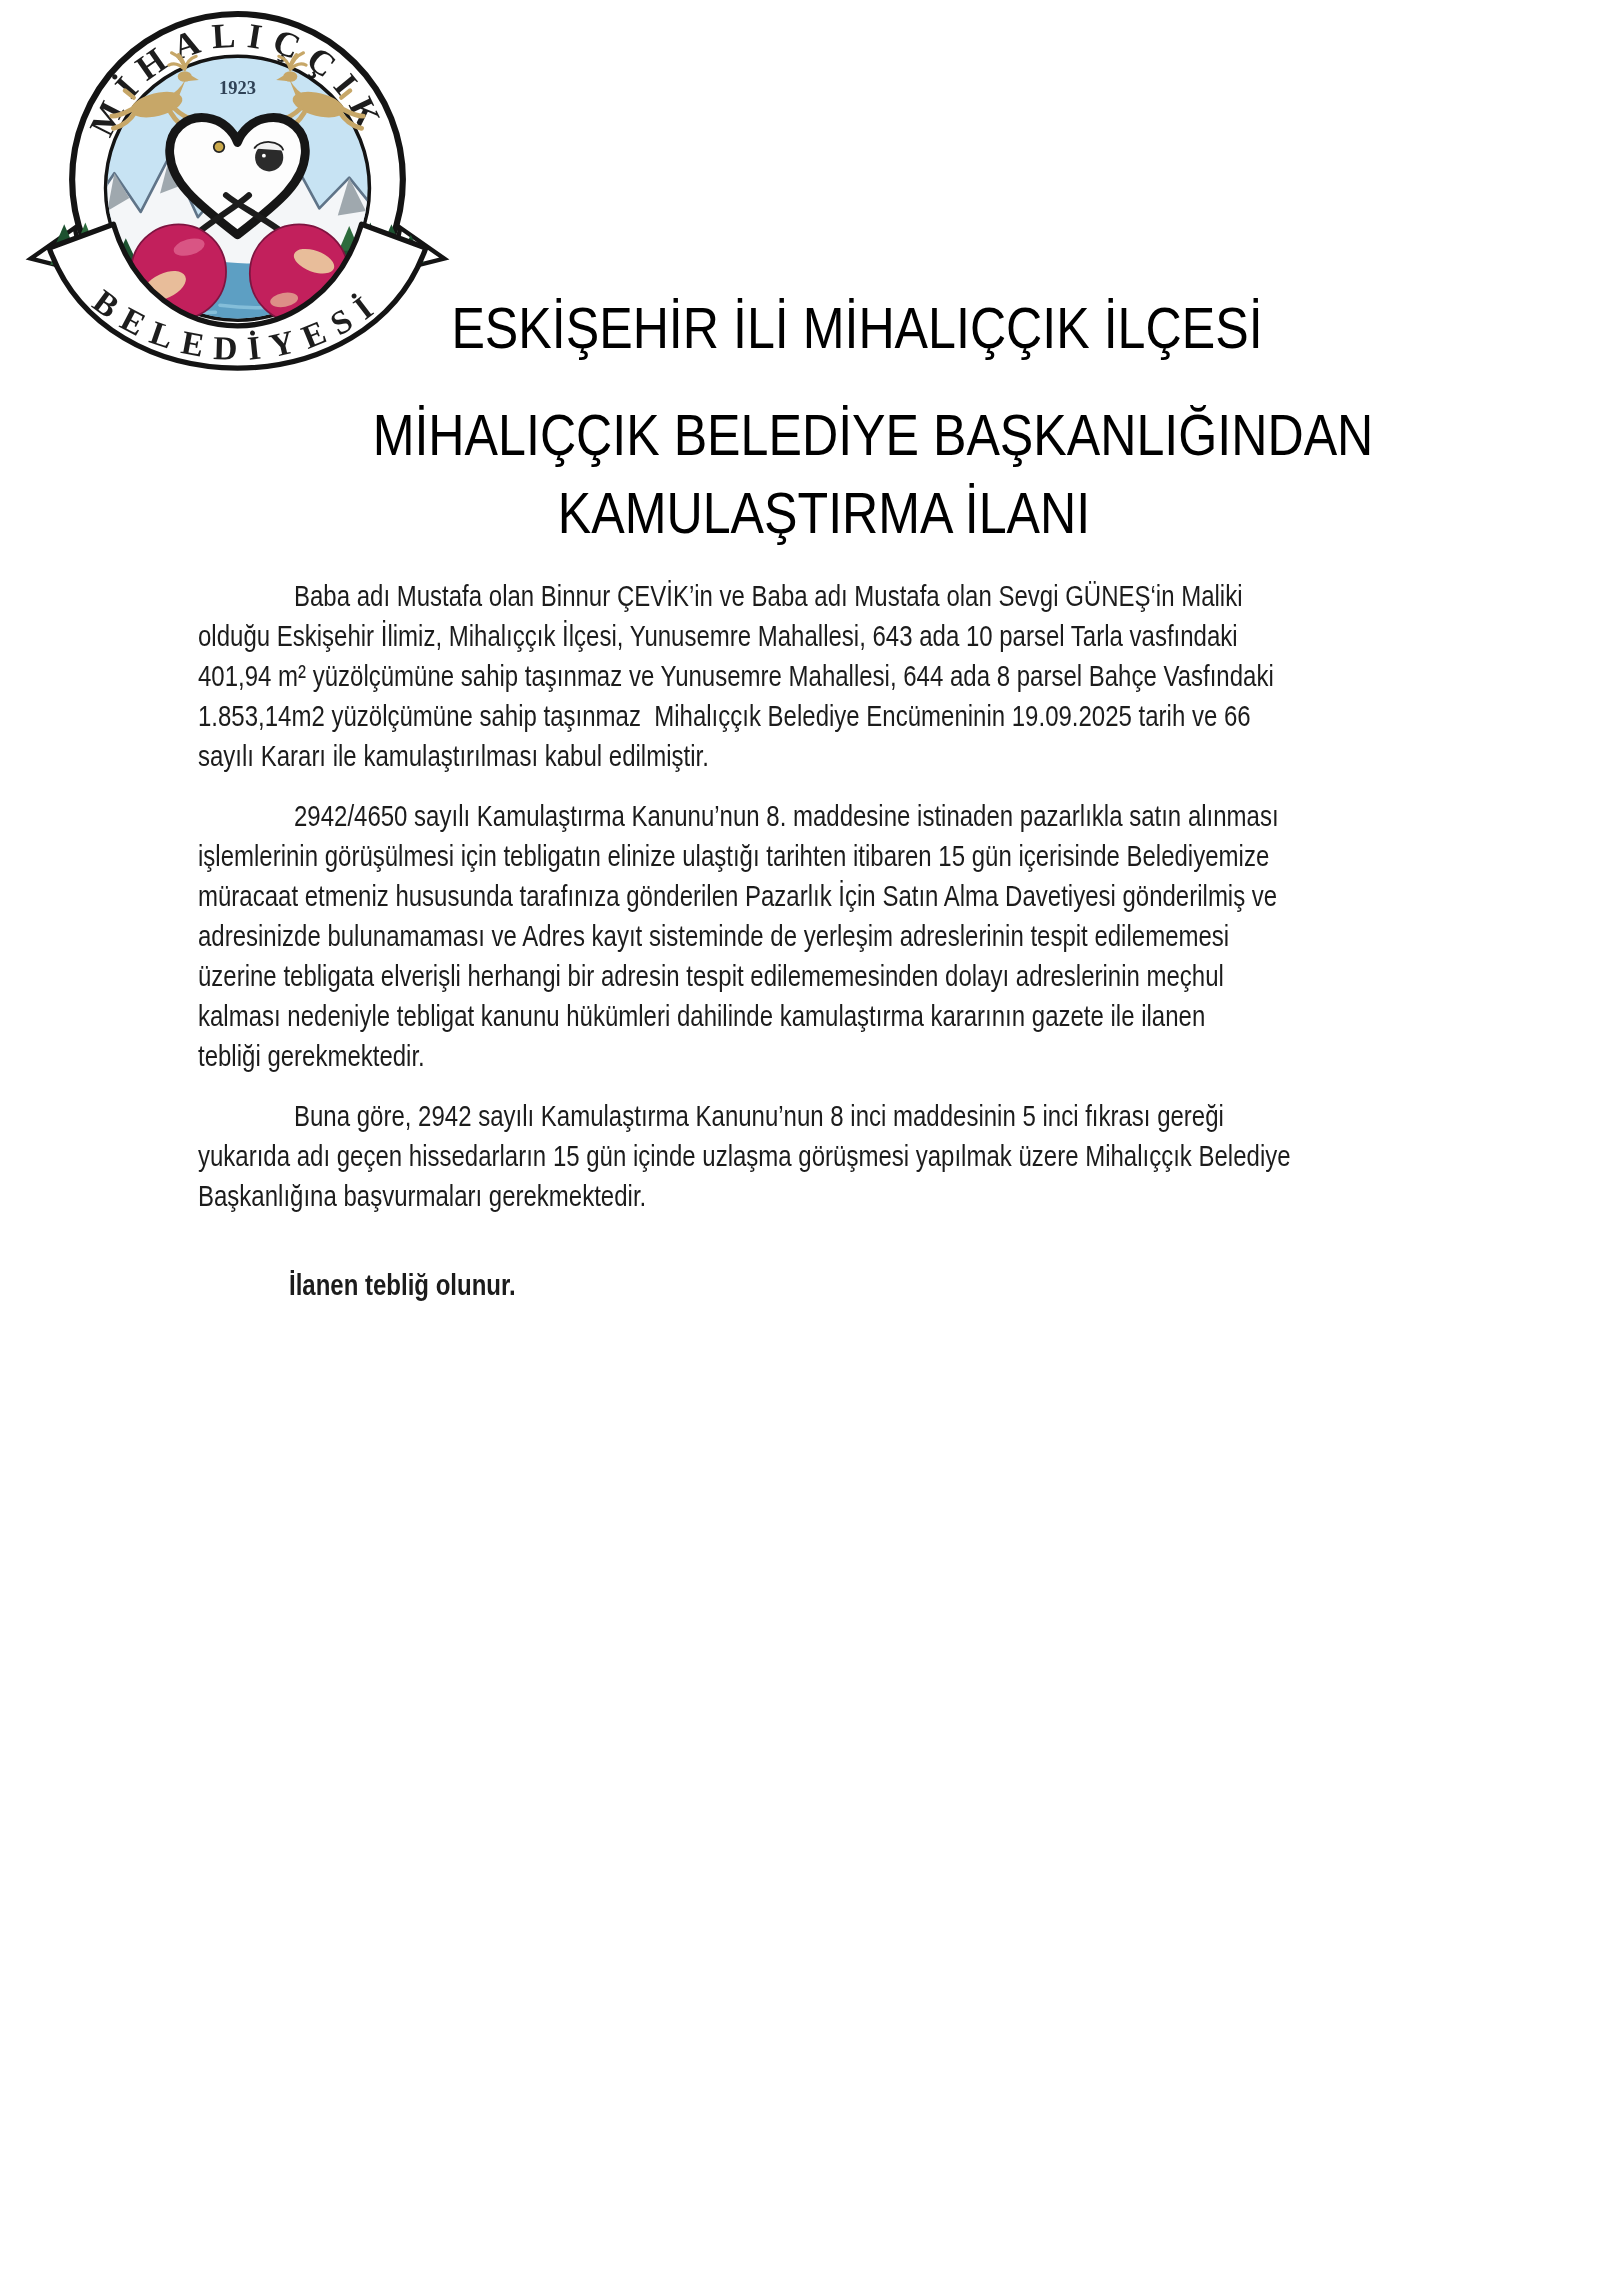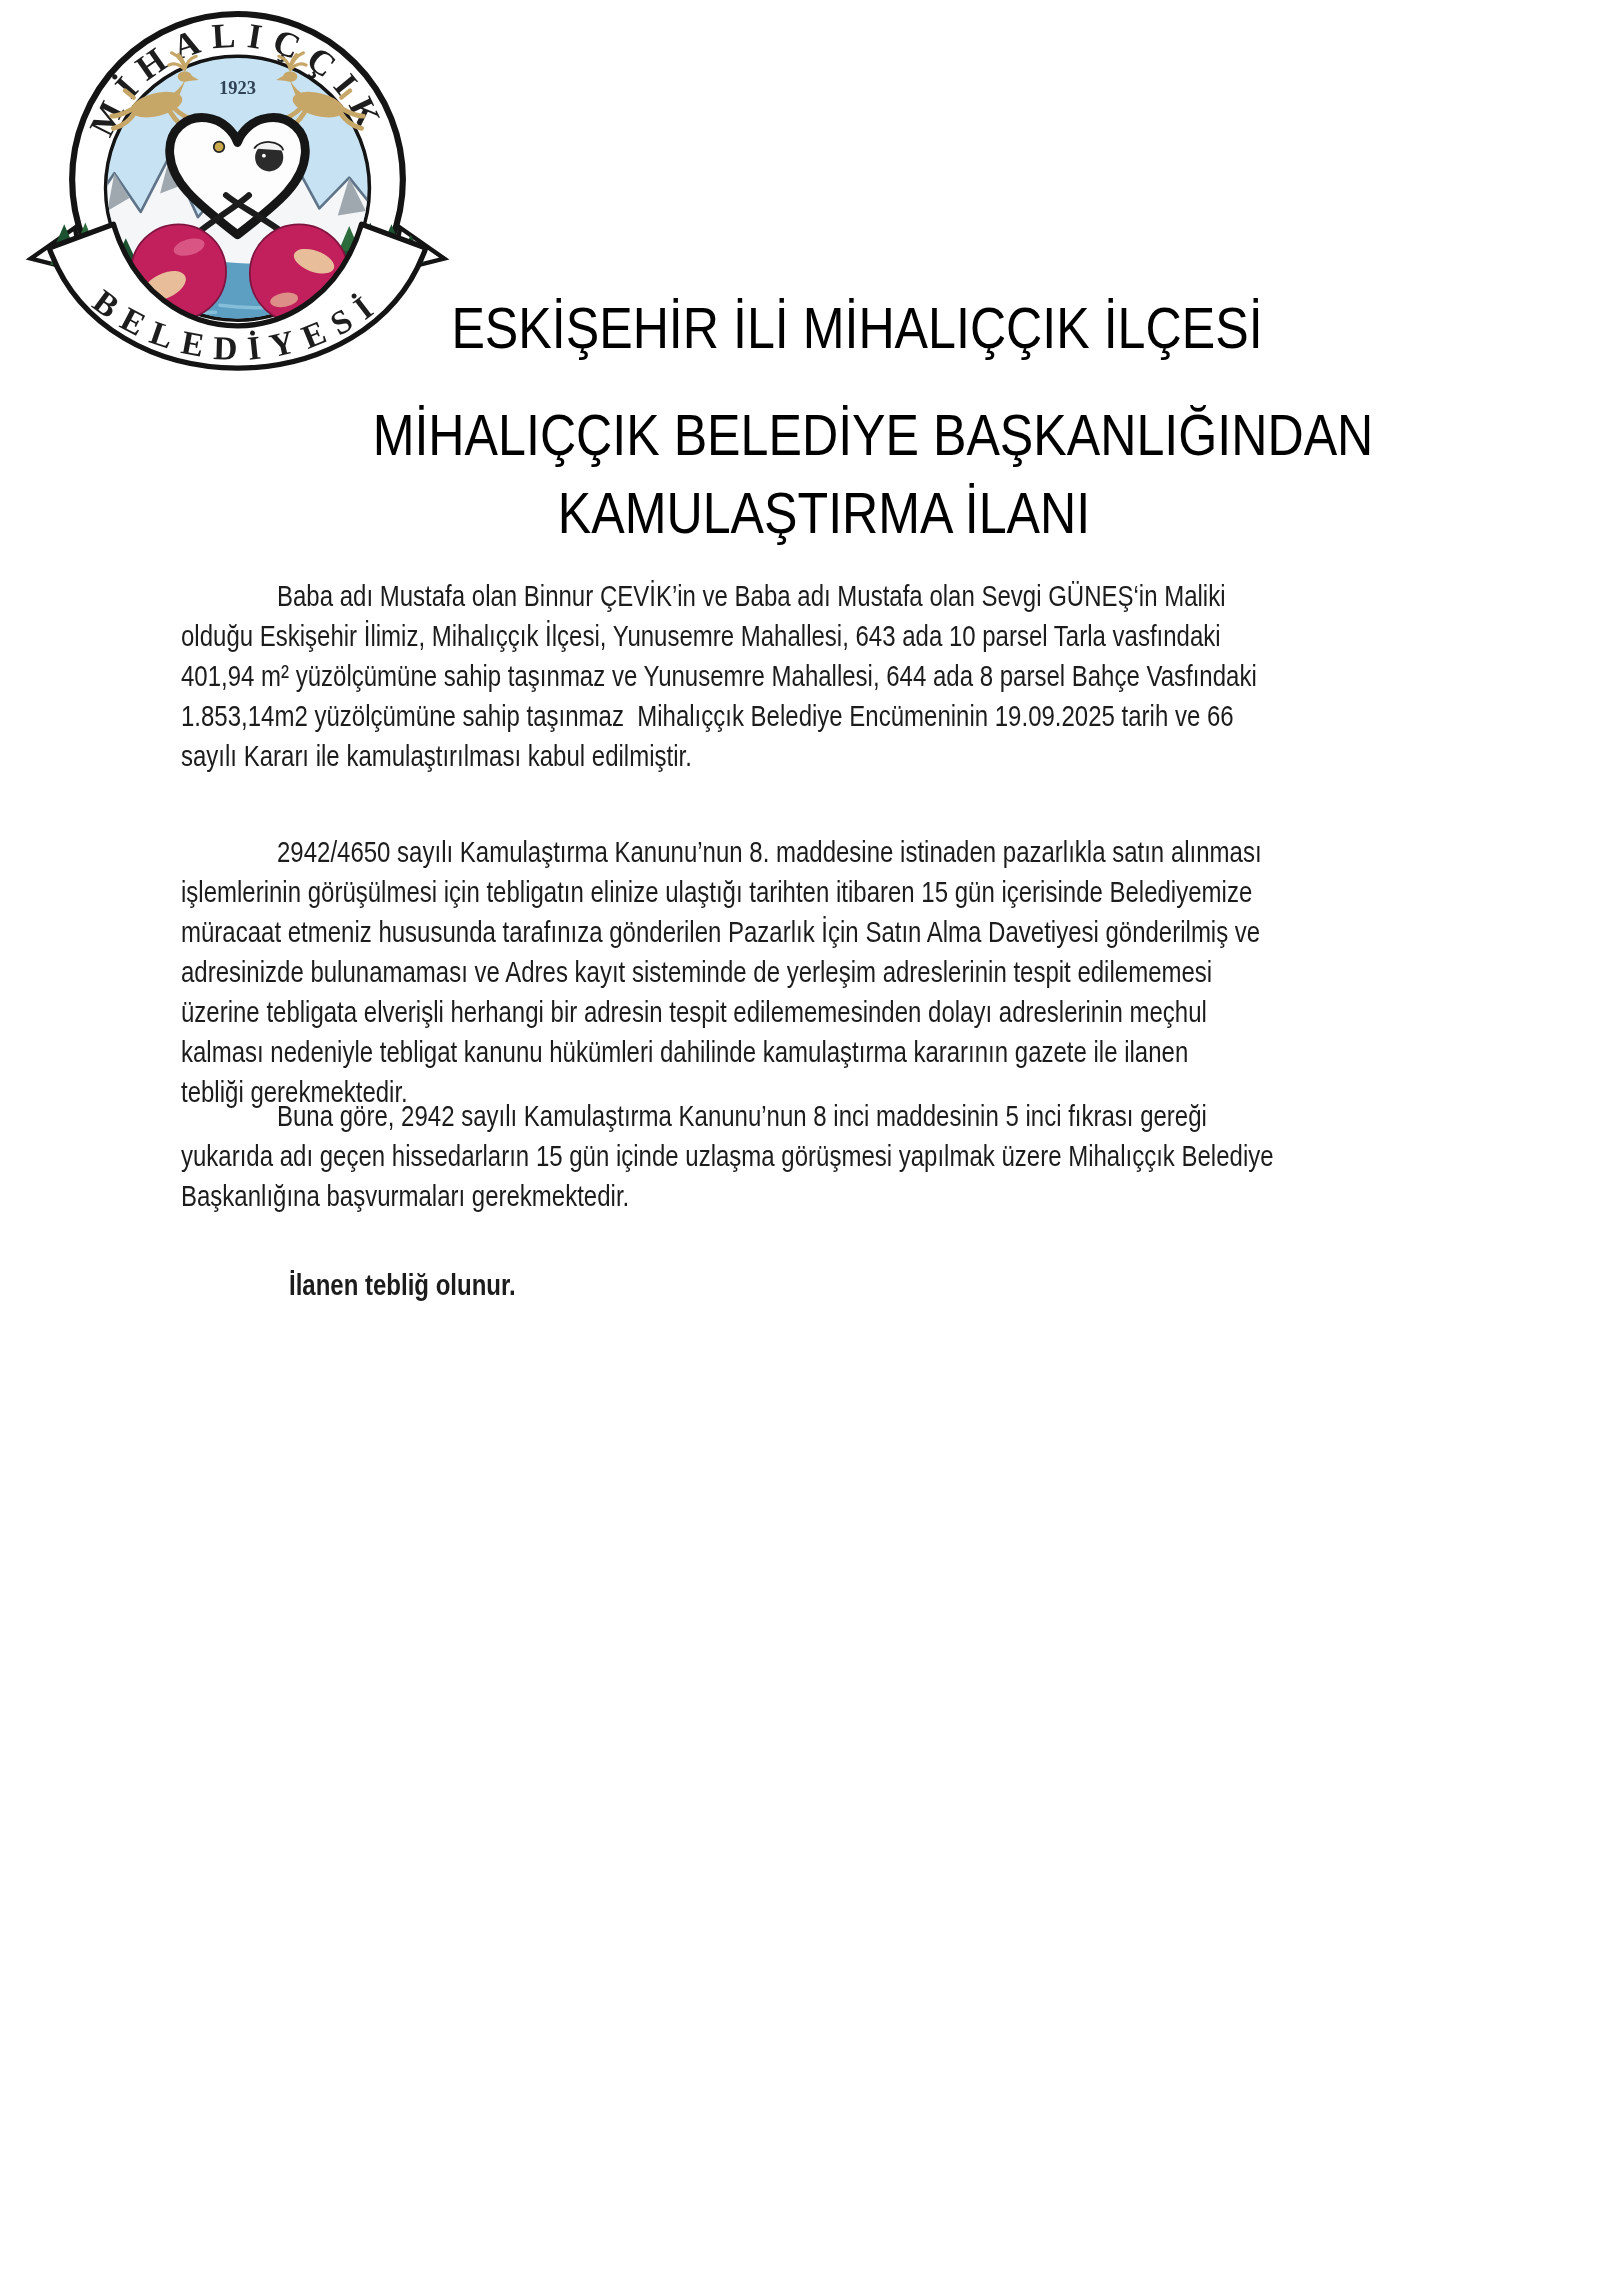--- a/index.html
+++ b/index.html
@@ -41,23 +41,23 @@
     line-height:57px;
     color:#000000;
     transform-origin:center;
     transform:translateX(-50%) scaleX(0.88);
   }
   .t1 { left:857px; top:300px; }
   .t2 { left:873px; top:407px; }
   .t3 { left:824px; top:485px; }
 
   
-  .para { position:absolute; left:181px; }
+  .para { position:absolute; left:198px; }
   .p1 { top:576px; }
-  .p2 { top:796px;margin-top:36px; }
+  .p2 { top:796px; }
   .p3 { top:1096px; }
   .line {
     white-space:pre;
     font-size:30px;
     line-height:40px;
     transform:scaleX(0.8);
     transform-origin:0 50%;
   }
   .indent { margin-left:96px; }
 

